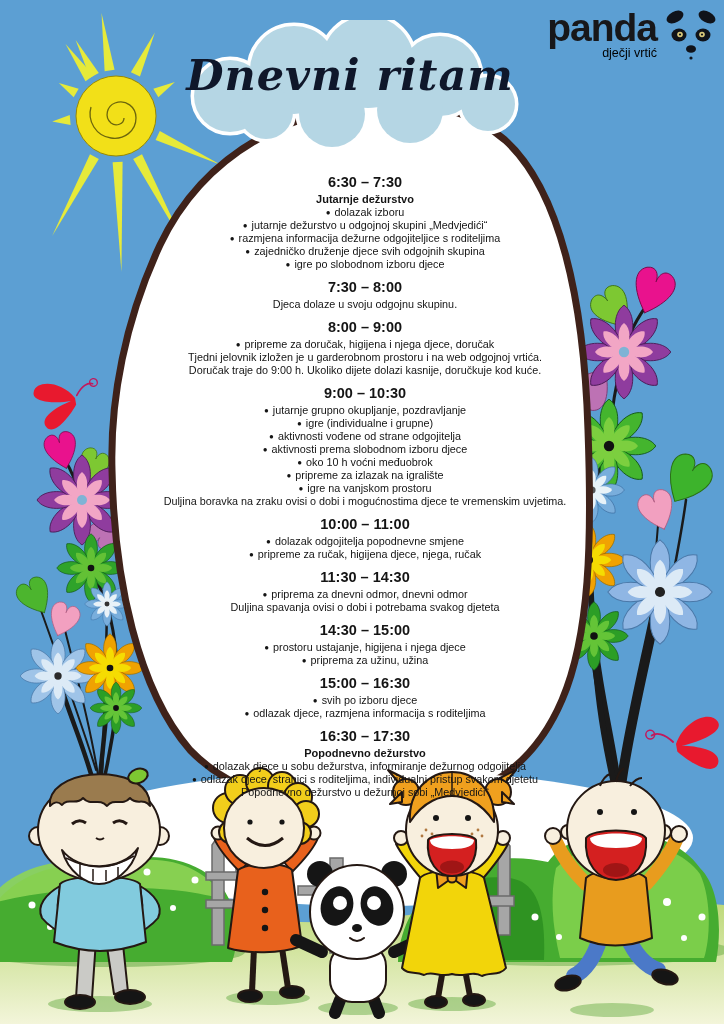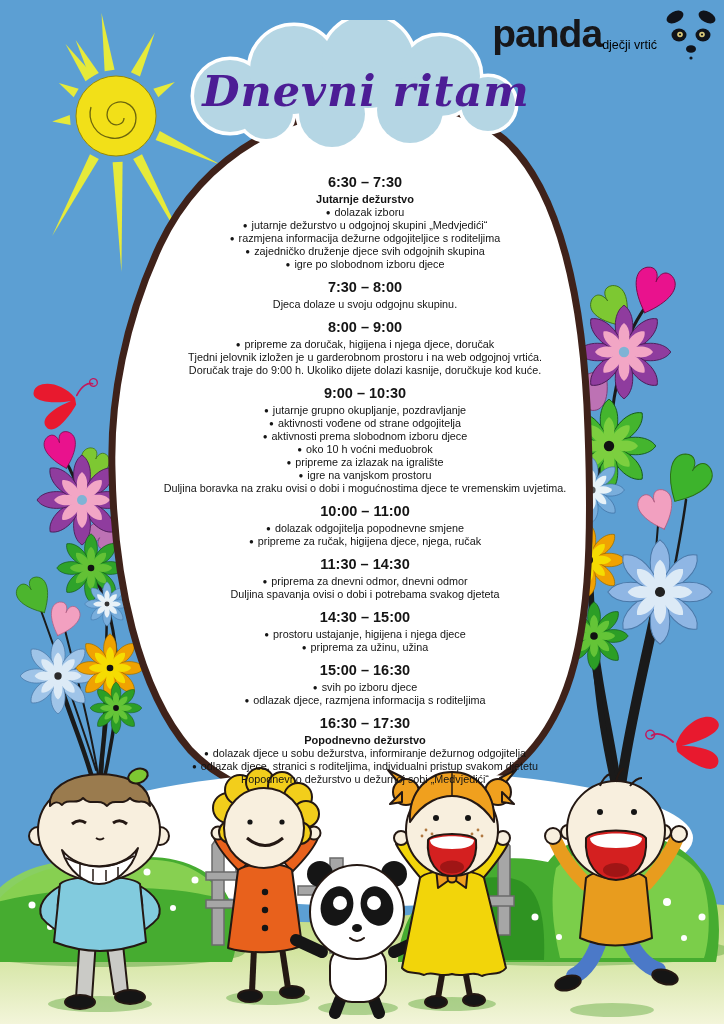--- a/index.html
+++ b/index.html
@@ -3,27 +3,27 @@
 <meta charset="utf-8">
 <style>
   html,body{margin:0;padding:0;background:#777;}
   .poster{position:relative;width:724px;height:1024px;overflow:hidden;background:#5C9FD3;
           font-family:"Liberation Sans",sans-serif;}
   .layer{position:absolute;left:0;top:0;width:724px;height:1024px;}
   .z1{z-index:1}.z2{z-index:2}.z3{z-index:3}
 
   
   .cloud{position:absolute;left:158px;top:20px;width:384px;height:132px;z-index:4;}
-  .cloud h1{position:absolute;left:0;top:30px;width:100%;margin:16px;text-align:center;
+  .cloud h1{position:absolute;left:0;top:30px;width:100%;margin:0;text-align:center;
             font-family:"DejaVu Serif",serif;font-style:italic;font-weight:bold;
-            font-size:43px;line-height:50px;color:#4c1d95;letter-spacing:1px;}
+            font-size:43px;line-height:50px;color:#0f172a;letter-spacing:1px;}
 
   
   .logo{position:absolute;right:6px;top:8px;z-index:5;display:flex;align-items:flex-start;gap:7px;}
-  .logo-txt{display:flex;align-items:flex-end;margin-top:8px;}
+  .logo-txt{display:flex;flex-direction:column;align-items:flex-end;margin-top:2px;}
   .logo-name{font-size:39px;line-height:36px;font-weight:800;letter-spacing:-1px;color:#17171A;}
   .logo-tag{font-size:12.5px;line-height:14px;color:#000000;}
 
   
   .schedule{position:absolute;left:140px;top:146px;width:450px;z-index:6;
             text-align:center;color:#141414;margin-top:28px;}
   .sec{margin-bottom:8px;}
   .time{font-size:14.5px;font-weight:bold;line-height:17px;margin-bottom:2px;}
   .subtitle{font-size:11px;font-weight:bold;line-height:13px;}
   .line{font-size:10.8px;line-height:13px;}
@@ -432,20 +432,21 @@
       </div>
       <div class="sec">
         <div class="time">8:00 – 9:00</div>
         <div class="line"><span class="dot">●</span><span class="txt">pripreme za doručak, higijena i njega djece, doručak</span></div>
         <div class="line"><span class="txt">Tjedni jelovnik izložen je u garderobnom prostoru i na web odgojnoj vrtića.</span></div>
         <div class="line"><span class="txt">Doručak traje do 9:00 h. Ukoliko dijete dolazi kasnije, doručkuje kod kuće.</span></div>
       </div>
       <div class="sec">
         <div class="time">9:00 – 10:30</div>
         <div class="line"><span class="dot">●</span><span class="txt">jutarnje grupno okupljanje, pozdravljanje</span></div>
+        <div class="line"><span class="dot">●</span><span class="txt">igre (individualne i grupne)</span></div>
         <div class="line"><span class="dot">●</span><span class="txt">aktivnosti vođene od strane odgojitelja</span></div>
         <div class="line"><span class="dot">●</span><span class="txt">aktivnosti prema slobodnom izboru djece</span></div>
         <div class="line"><span class="dot">●</span><span class="txt">oko 10 h voćni međuobrok</span></div>
         <div class="line"><span class="dot">●</span><span class="txt">pripreme za izlazak na igralište</span></div>
         <div class="line"><span class="dot">●</span><span class="txt">igre na vanjskom prostoru</span></div>
         <div class="line"><span class="txt">Duljina boravka na zraku ovisi o dobi i mogućnostima djece te vremenskim uvjetima.</span></div>
       </div>
       <div class="sec">
         <div class="time">10:00 – 11:00</div>
         <div class="line"><span class="dot">●</span><span class="txt">dolazak odgojitelja popodnevne smjene</span></div>

